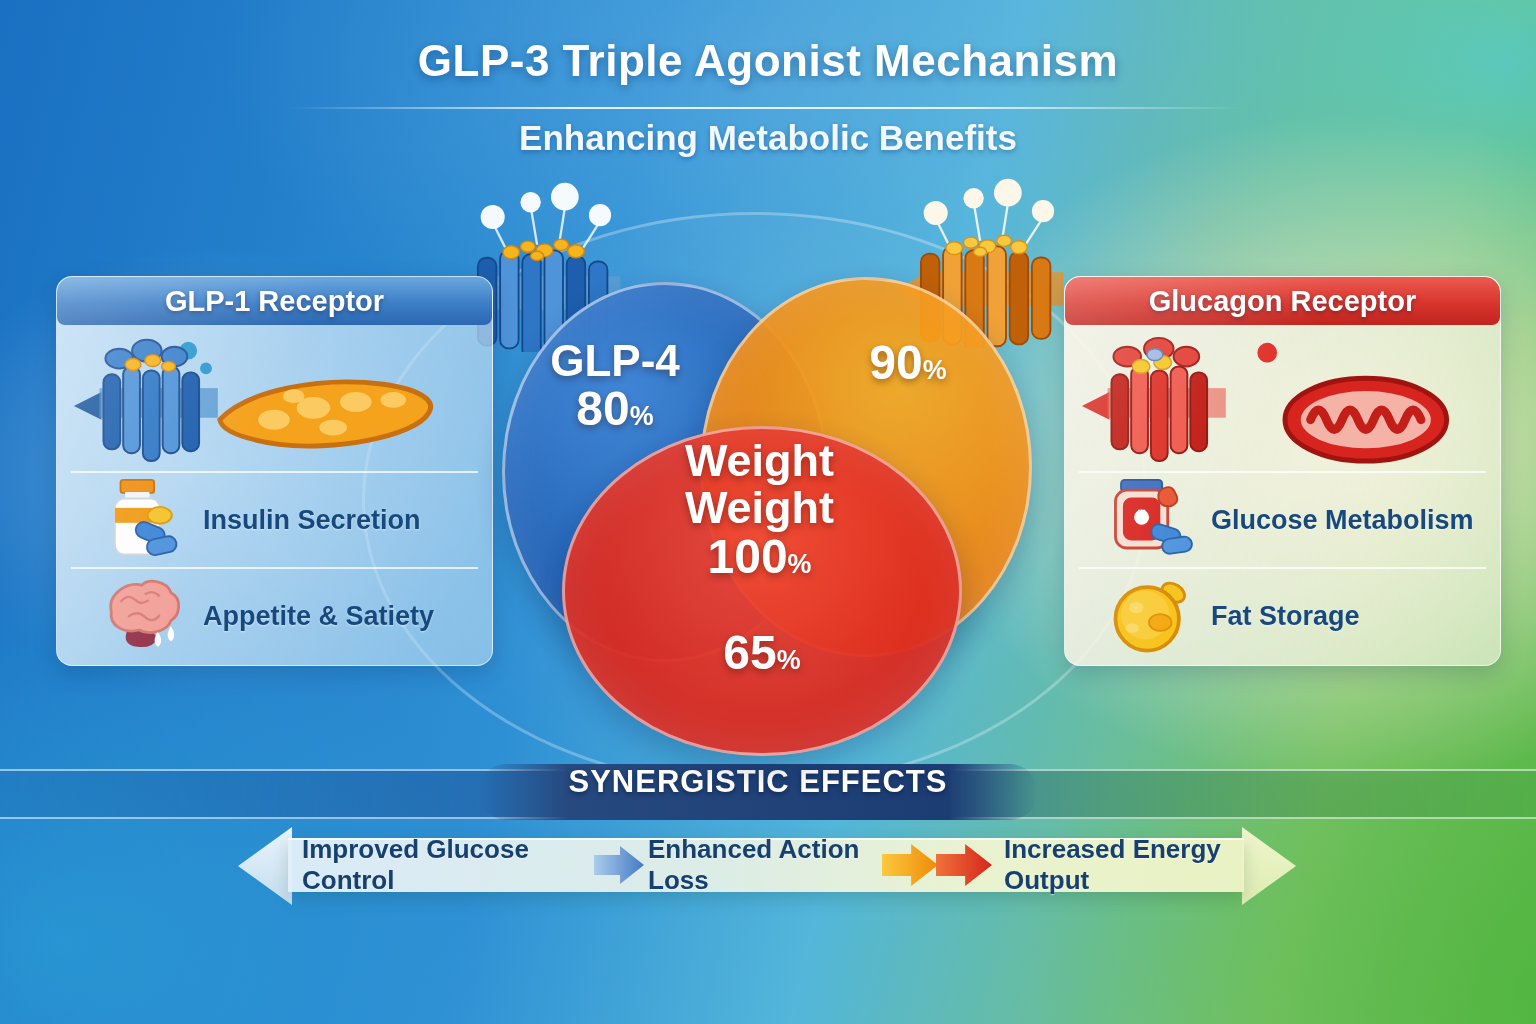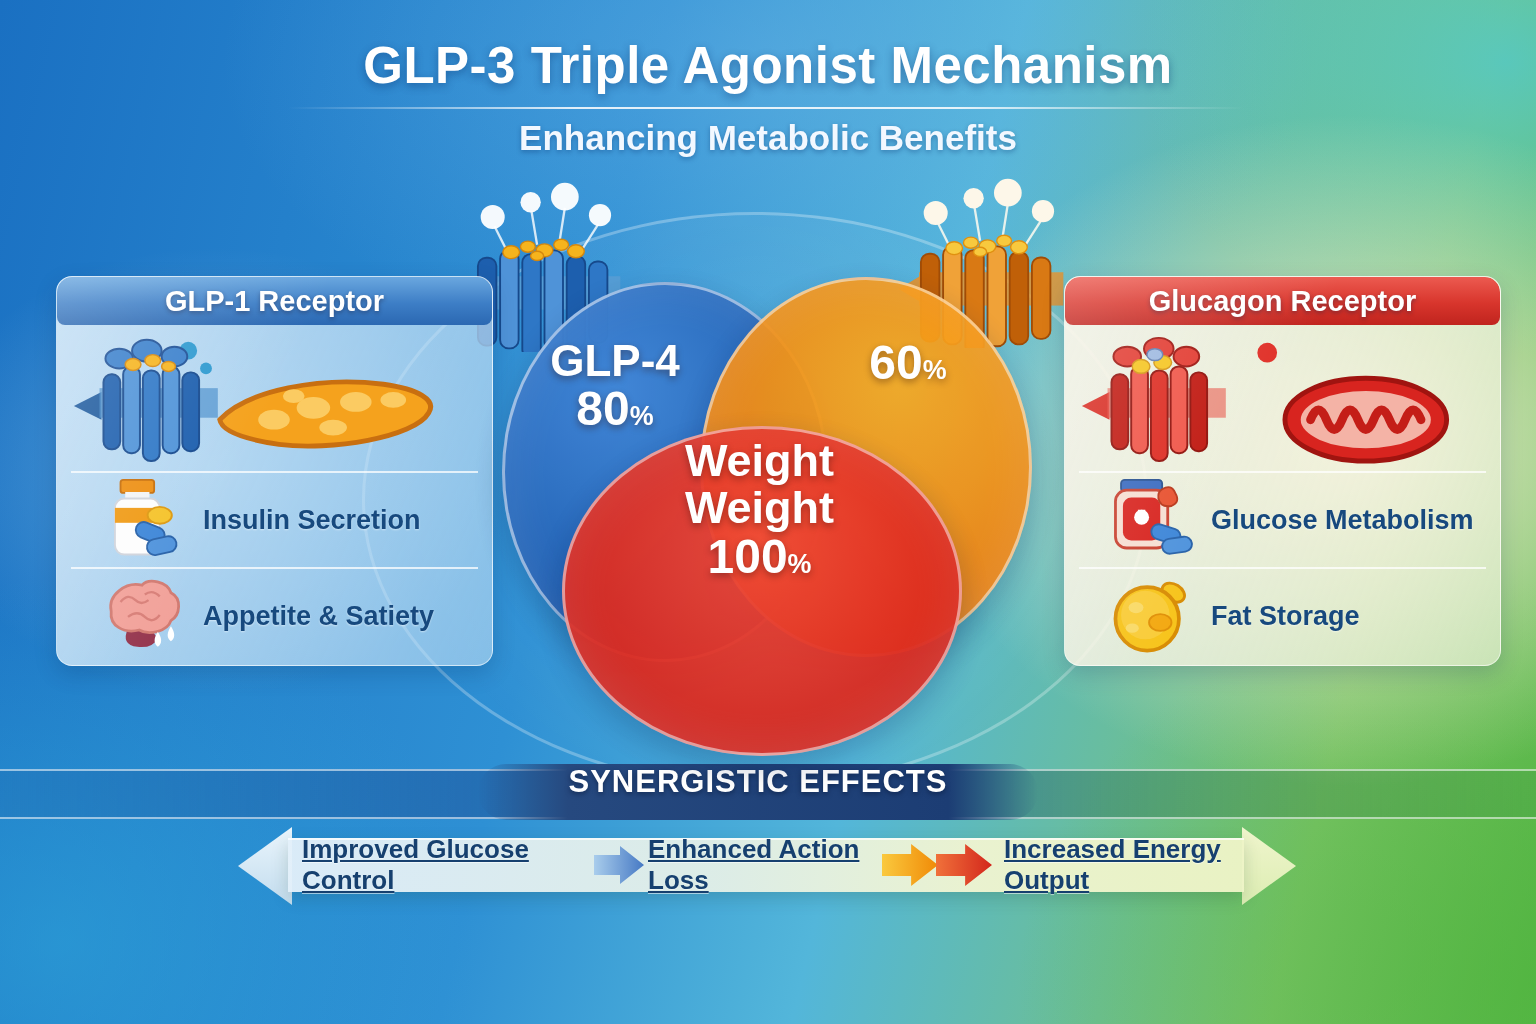--- a/index.html
+++ b/index.html
@@ -11,21 +11,21 @@
       radial-gradient(620px 480px at 88% 44%, rgba(250,240,218,.85), rgba(250,240,218,0) 70%),
       radial-gradient(520px 420px at 98% 6%, rgba(72,202,232,.65), rgba(72,202,232,0) 70%),
       radial-gradient(760px 420px at 50% 6%, rgba(110,180,230,.45), rgba(110,180,230,0) 72%),
       radial-gradient(600px 520px at 4% 92%, rgba(46,168,218,.55), rgba(46,168,218,0) 70%),
       radial-gradient(720px 560px at 100% 96%, rgba(76,180,58,.6), rgba(76,180,58,0) 72%),
       radial-gradient(420px 320px at 14% 46%, rgba(185,222,246,.35), rgba(185,222,246,0) 70%),
       linear-gradient(103deg,#1a70c2 0%,#2e90d4 38%,#53b6da 58%,#7cc469 85%,#5cb84c 100%);
   }
   
   .title{position:absolute;top:36px;left:0;width:100%;text-align:center;
-    font-size:51px;font-weight:800;color:#fff;letter-spacing:.5px;
+    font-size:44px;font-weight:800;color:#fff;letter-spacing:.5px;
     text-shadow:0 3px 8px rgba(10,50,110,.45);}
   .title-rule{position:absolute;top:107px;left:288px;width:956px;height:2px;
     background:linear-gradient(90deg,rgba(255,255,255,0),rgba(255,255,255,.85) 30%,rgba(255,255,255,.85) 70%,rgba(255,255,255,0));}
   .subtitle{position:absolute;top:118px;left:0;width:100%;text-align:center;
     font-size:35px;font-weight:700;color:#f2f8ff;text-shadow:0 2px 5px rgba(10,50,110,.4);}
   
   .outer-ring{position:absolute;left:362px;top:212px;width:786px;height:576px;border-radius:50%;
     border:3px solid rgba(255,255,255,.28);background:radial-gradient(circle at 50% 40%,rgba(255,255,255,.10),rgba(255,255,255,0) 75%);}
   .venn-circle{position:absolute;border-radius:50%;border:3px solid rgba(255,255,255,.55);
     box-shadow:0 12px 30px rgba(0,30,80,.25), inset 0 0 50px rgba(255,255,255,.12);}
@@ -77,21 +77,21 @@
   
   .arrow-head{position:absolute;top:827px;width:54px;height:78px;}
   .head-left{left:238px;clip-path:polygon(100% 0,0 50%,100% 100%);
     background:linear-gradient(180deg,#eaf5fc,#c2dcee);}
   .head-right{left:1242px;clip-path:polygon(0 0,100% 50%,0 100%);
     background:linear-gradient(180deg,#f0f5cd,#dcedb2);}
   .arrow-body{position:absolute;left:288px;top:838px;width:956px;height:54px;
     background:linear-gradient(90deg,rgba(227,240,250,.95),rgba(233,242,232,.92) 45%,rgba(241,245,209,.95) 72%,rgba(238,244,199,.96));
     box-shadow:0 6px 16px rgba(20,60,40,.18), inset 0 2px 0 rgba(255,255,255,.7);}
   .flow-label{position:absolute;top:0;height:54px;display:flex;align-items:center;justify-content:center;
-    font-size:26px;font-weight:800;color:#16406f;text-shadow:0 1px 1px rgba(255,255,255,.55);text-decoration:underline;}
+    font-size:26px;font-weight:800;color:#16406f;text-shadow:0 1px 1px rgba(255,255,255,.55);}
   .fl-1{left:14px;width:290px;}
   .fl-2{left:360px;width:224px;}
   .fl-3{left:716px;width:262px;}
   .mini-arrow{position:absolute;top:8px;height:38px;
     clip-path:polygon(0% 24%,52% 24%,52% 0%,100% 50%,52% 100%,52% 76%,0% 76%);}
   .ma-blue{left:306px;width:50px;background:linear-gradient(90deg,#a9cdec,#4679c4);}
   .ma-orange{left:594px;top:6px;width:56px;height:42px;background:linear-gradient(90deg,#fac93e,#f08a07);}
   .ma-red{left:648px;top:6px;width:56px;height:42px;background:linear-gradient(90deg,#f0713a,#d3271c);}
 </style>
 </head>
@@ -106,28 +106,29 @@
   <div class="outer-ring"></div>
   <div class="venn-circle vc-blue"></div>
   <div class="venn-circle vc-orange"></div>
   <div class="venn-circle vc-red"></div>
 
   <div class="venn-label lbl-glp1">
     <div class="venn-name">GLP-4</div>
     <div class="venn-val"><span>80</span><span class="pct">%</span></div>
   </div>
   <div class="venn-label lbl-gip">
-    <div class="venn-val"><span>60</span><span class="pct">%</span></div>
+    <div class="venn-val"><span>90</span><span class="pct">%</span></div>
   </div>
   <div class="venn-label lbl-center">
     <div class="venn-name">Weight</div>
     <div class="venn-name">Weight</div>
     <div class="venn-val"><span>100</span><span class="pct">%</span></div>
   </div>
   <div class="venn-label lbl-glucagon">
+    <div class="venn-val"><span>65</span><span class="pct">%</span></div>
   </div>
 
   <svg style="position:absolute;left:452px;top:182px;" width="185" height="170" viewBox="0 0 200 180">
     <line x1="46" y1="46" x2="62" y2="78" stroke="rgba(255,255,255,.8)" stroke-width="2.5"></line>
     <line x1="86" y1="30" x2="92" y2="66" stroke="rgba(255,255,255,.8)" stroke-width="2.5"></line>
     <line x1="122" y1="26" x2="116" y2="64" stroke="rgba(255,255,255,.8)" stroke-width="2.5"></line>
     <line x1="158" y1="44" x2="140" y2="72" stroke="rgba(255,255,255,.8)" stroke-width="2.5"></line>
     <circle cx="44" cy="36" r="13" fill="rgba(255,255,255,.95)"></circle>
     <circle cx="85" cy="20" r="11" fill="rgba(255,255,255,.95)"></circle>
     <circle cx="122" cy="14" r="15" fill="rgba(255,255,255,.95)"></circle>

